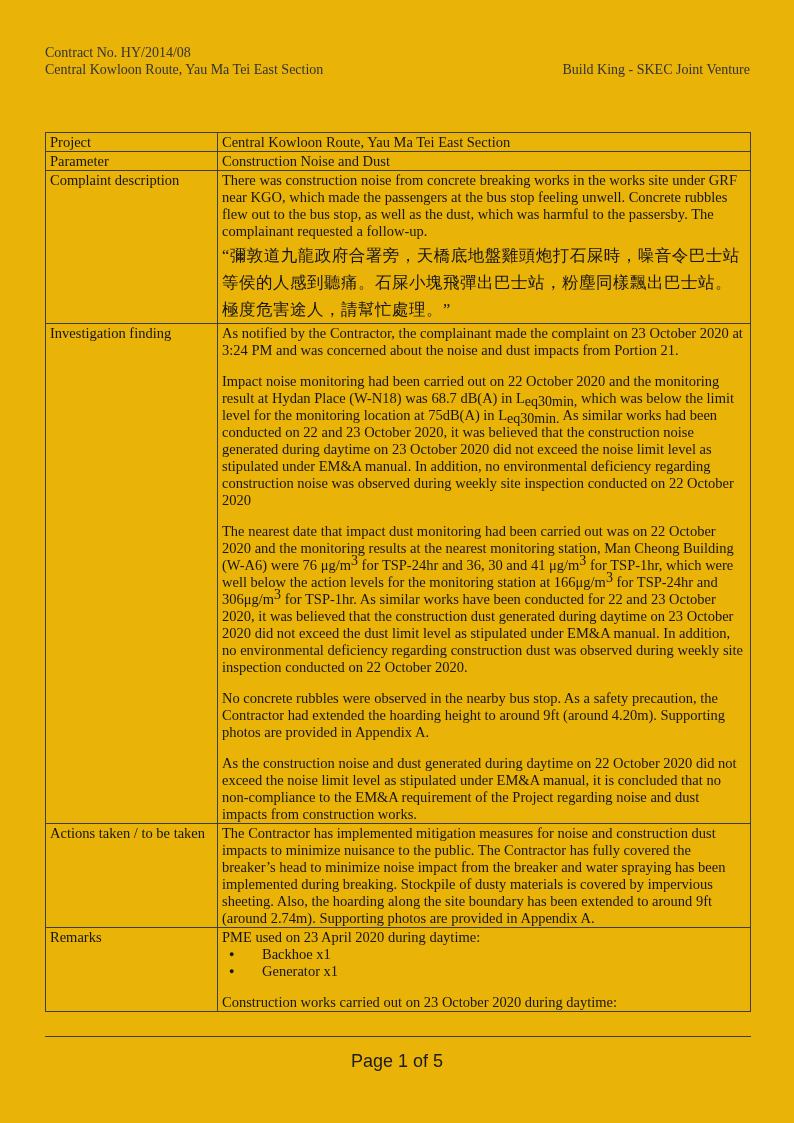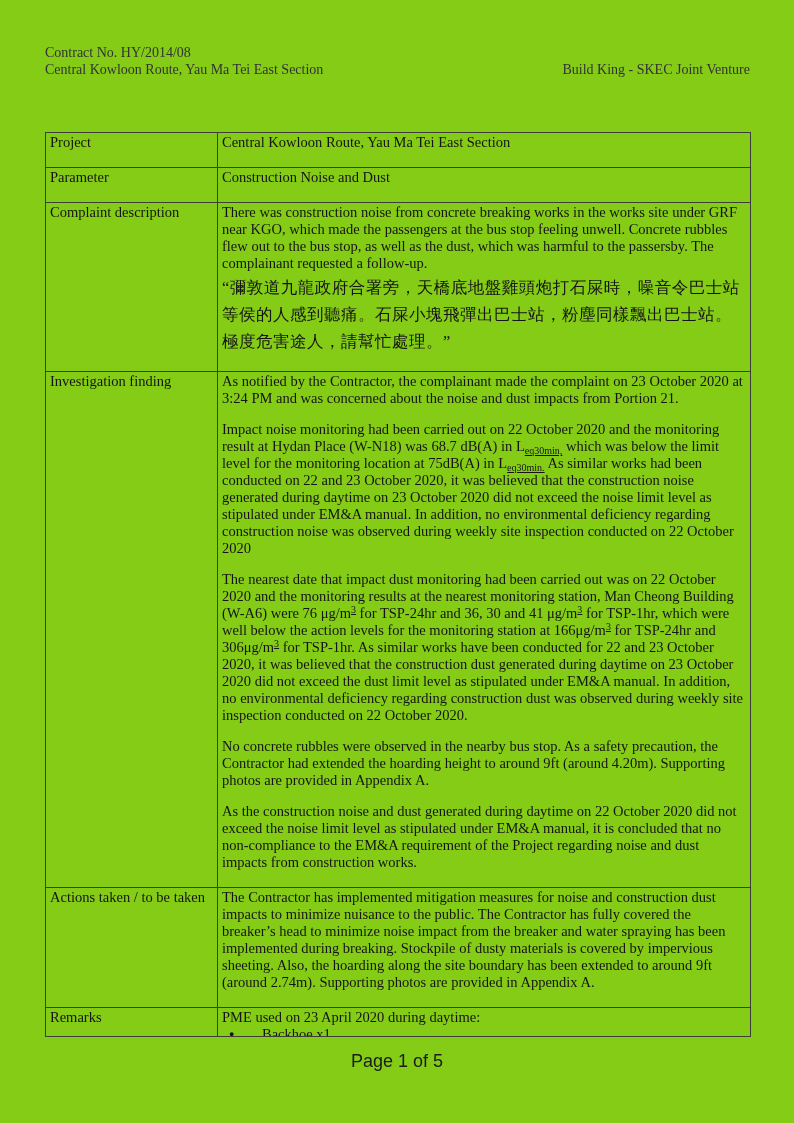--- a/index.html
+++ b/index.html
@@ -1,19 +1,19 @@
 <!DOCTYPE html>
 <html><head>
 <meta charset="utf-8">
 <style>
   html,body{margin:0;padding:0;background:#ffffff;}
   .page{
     position:relative;
     width:794px;height:1123px;
-    background:#84cc16;
+    background:#eab308;
     font-family:"Liberation Serif", serif;
     color:#151515;
     overflow:hidden;
   }
   
   .header{position:absolute;left:45px;right:44px;top:44px;color:#333;font-size:14px;line-height:17px;}
   .header-row{display:flex;justify-content:space-between;}
   
   .title{
     position:absolute;left:45px;top:93px;
@@ -27,31 +27,31 @@
     width:706px;height:904px;
     overflow:hidden;
     border-bottom:1px solid #3d3d3d;
   }
   table.report{
     width:706px;border-collapse:collapse;table-layout:fixed;
   }
   table.report td{
     border:1px solid #3d3d3d;
     vertical-align:top;
-    padding:1px 5px 16px 4px;
+    padding:1px 5px 0 4px;
     font-size:14.5px;line-height:17px;margin-left:36px;
   }
   td.label-cell{width:166px;}
   .para{margin:0;}
   .para.zh{
     font-size:16.5px;line-height:27px;margin-top:2px;
     letter-spacing:0.5px;
   }
   .gap{height:14px;}
-  sub,sup{font-size:10px;line-height:0;text-decoration:underline;}
+  sub,sup{font-size:14px;line-height:0;}
   sub{vertical-align:-3px;}
   sup{vertical-align:5px;}
   .bullet-item{display:flex;}
   .bullet{width:40px;box-sizing:border-box;padding-left:7px;font-size:9px;line-height:17px;}
   .bullet-text{flex:1;}
   
   .footer{
     position:absolute;left:0;right:0;top:1051px;
     text-align:center;
     font-family:"Liberation Sans", sans-serif;

